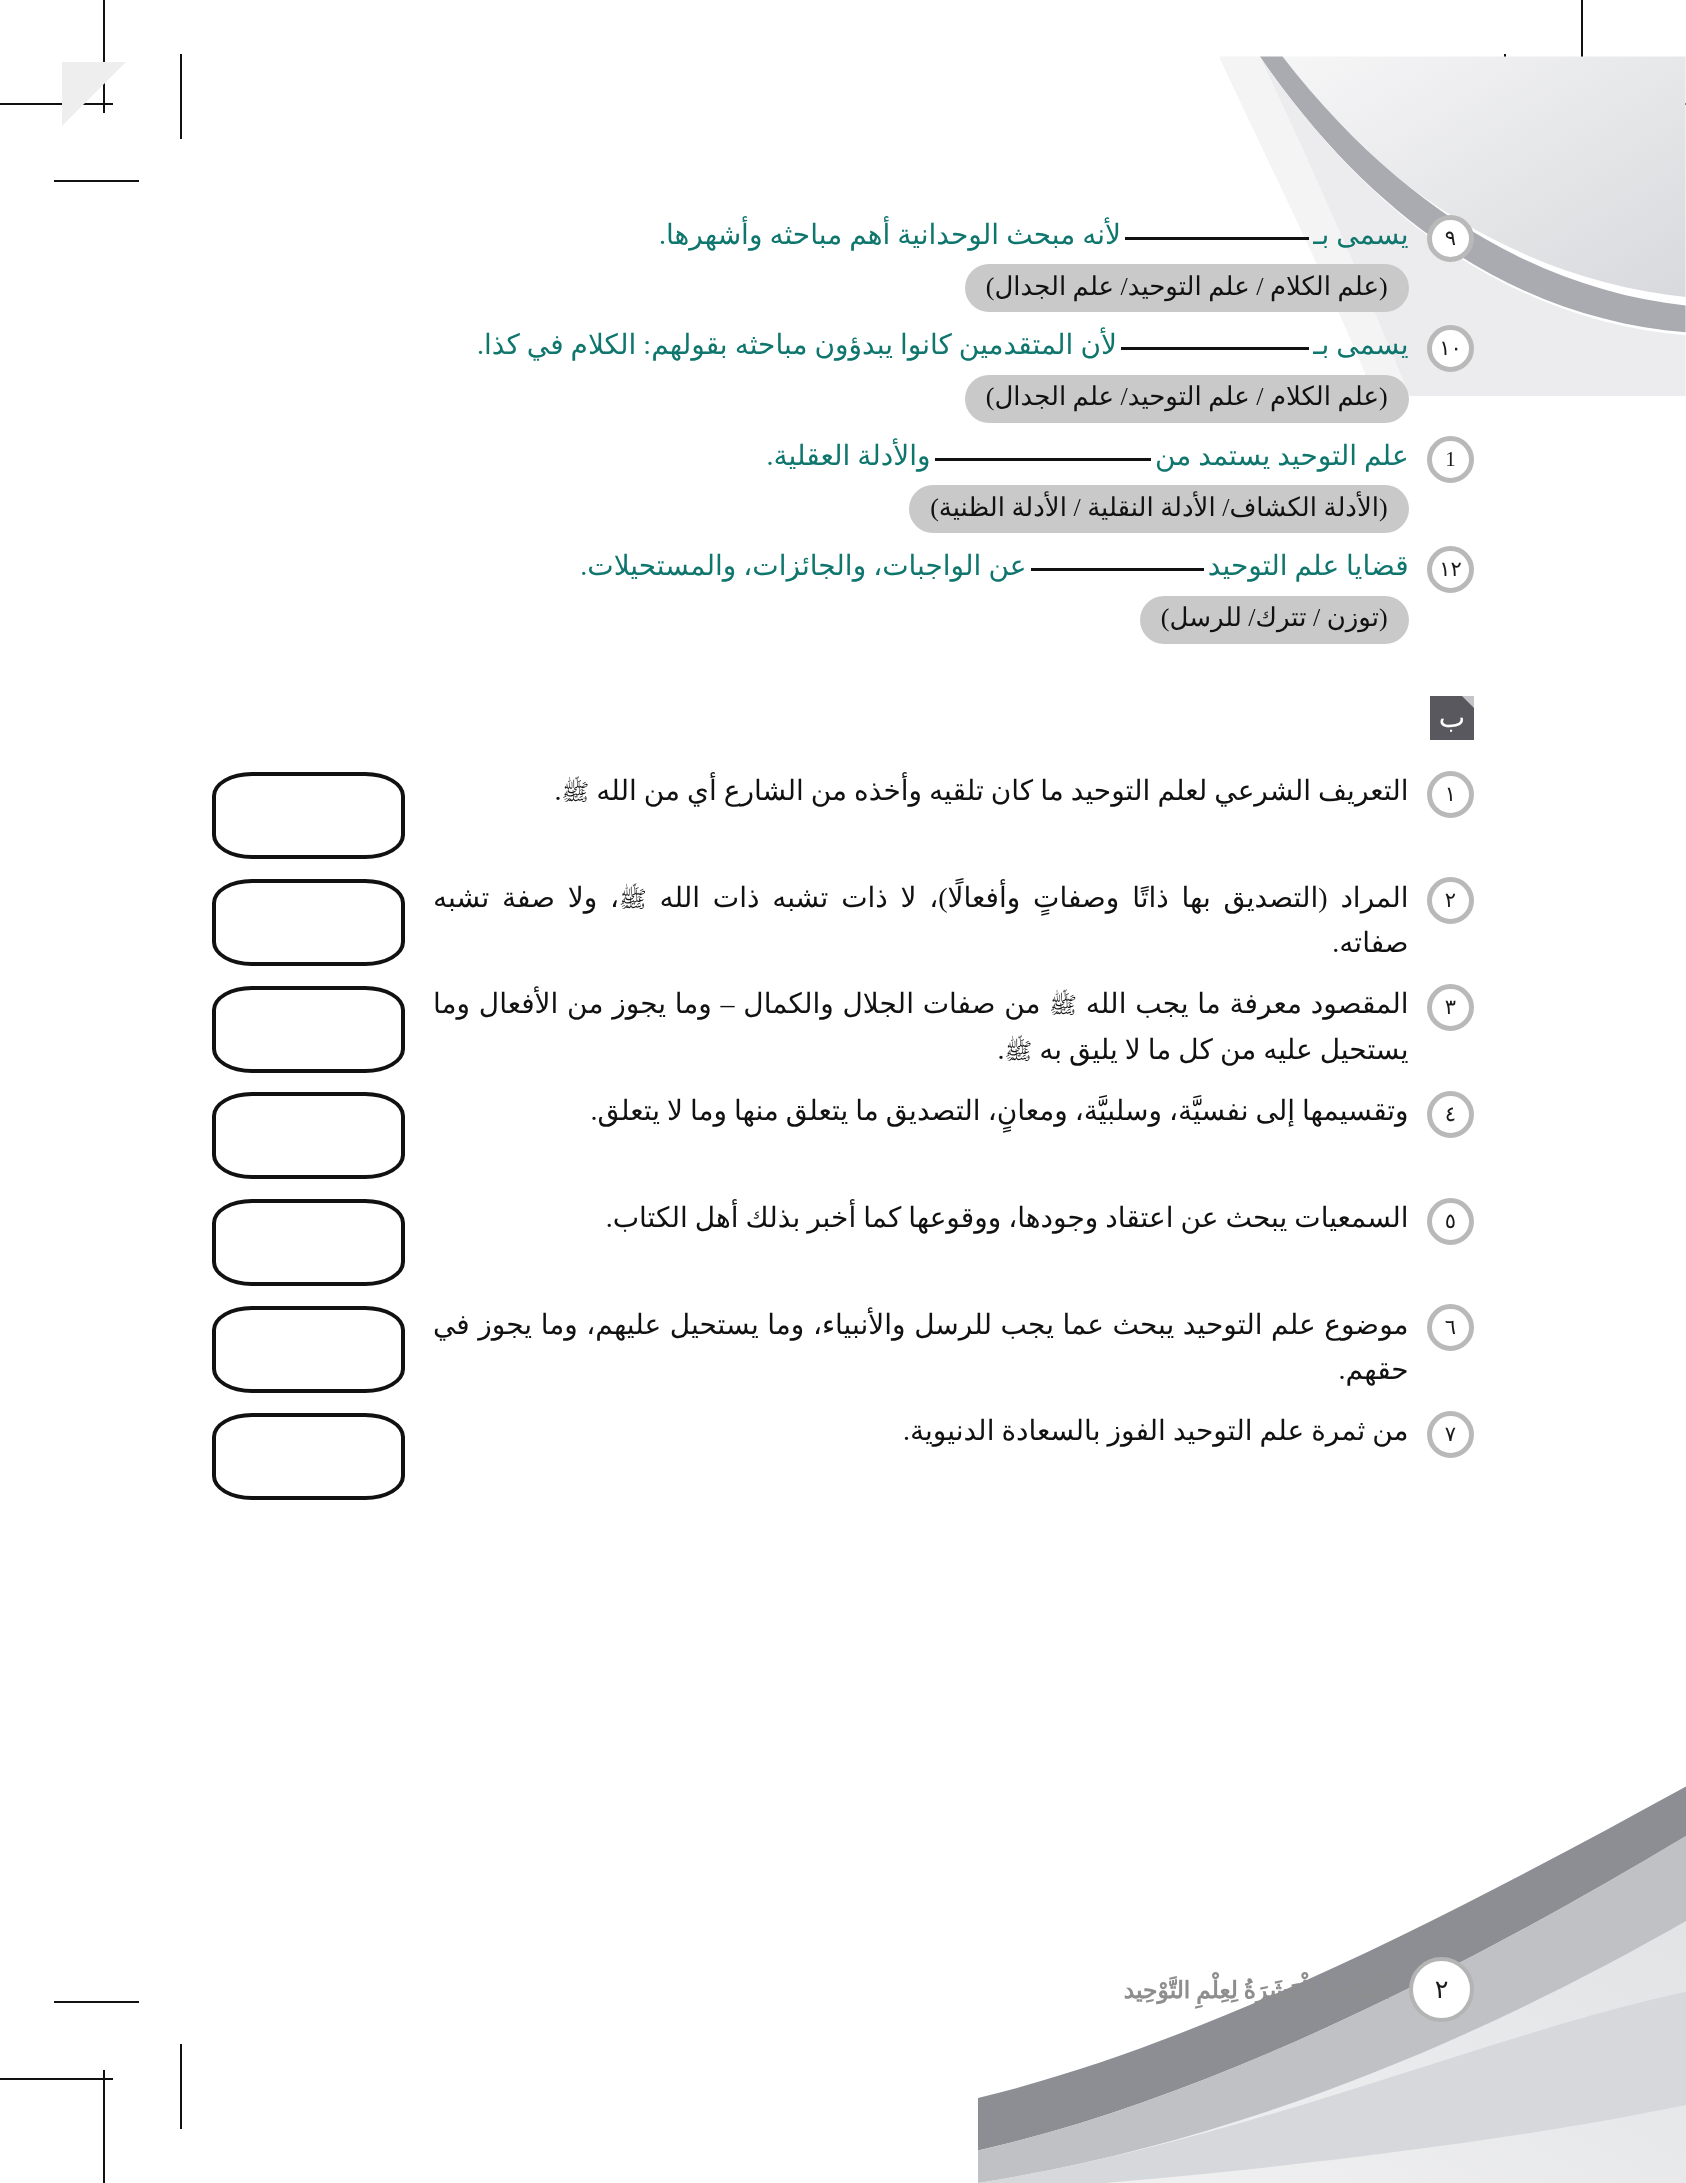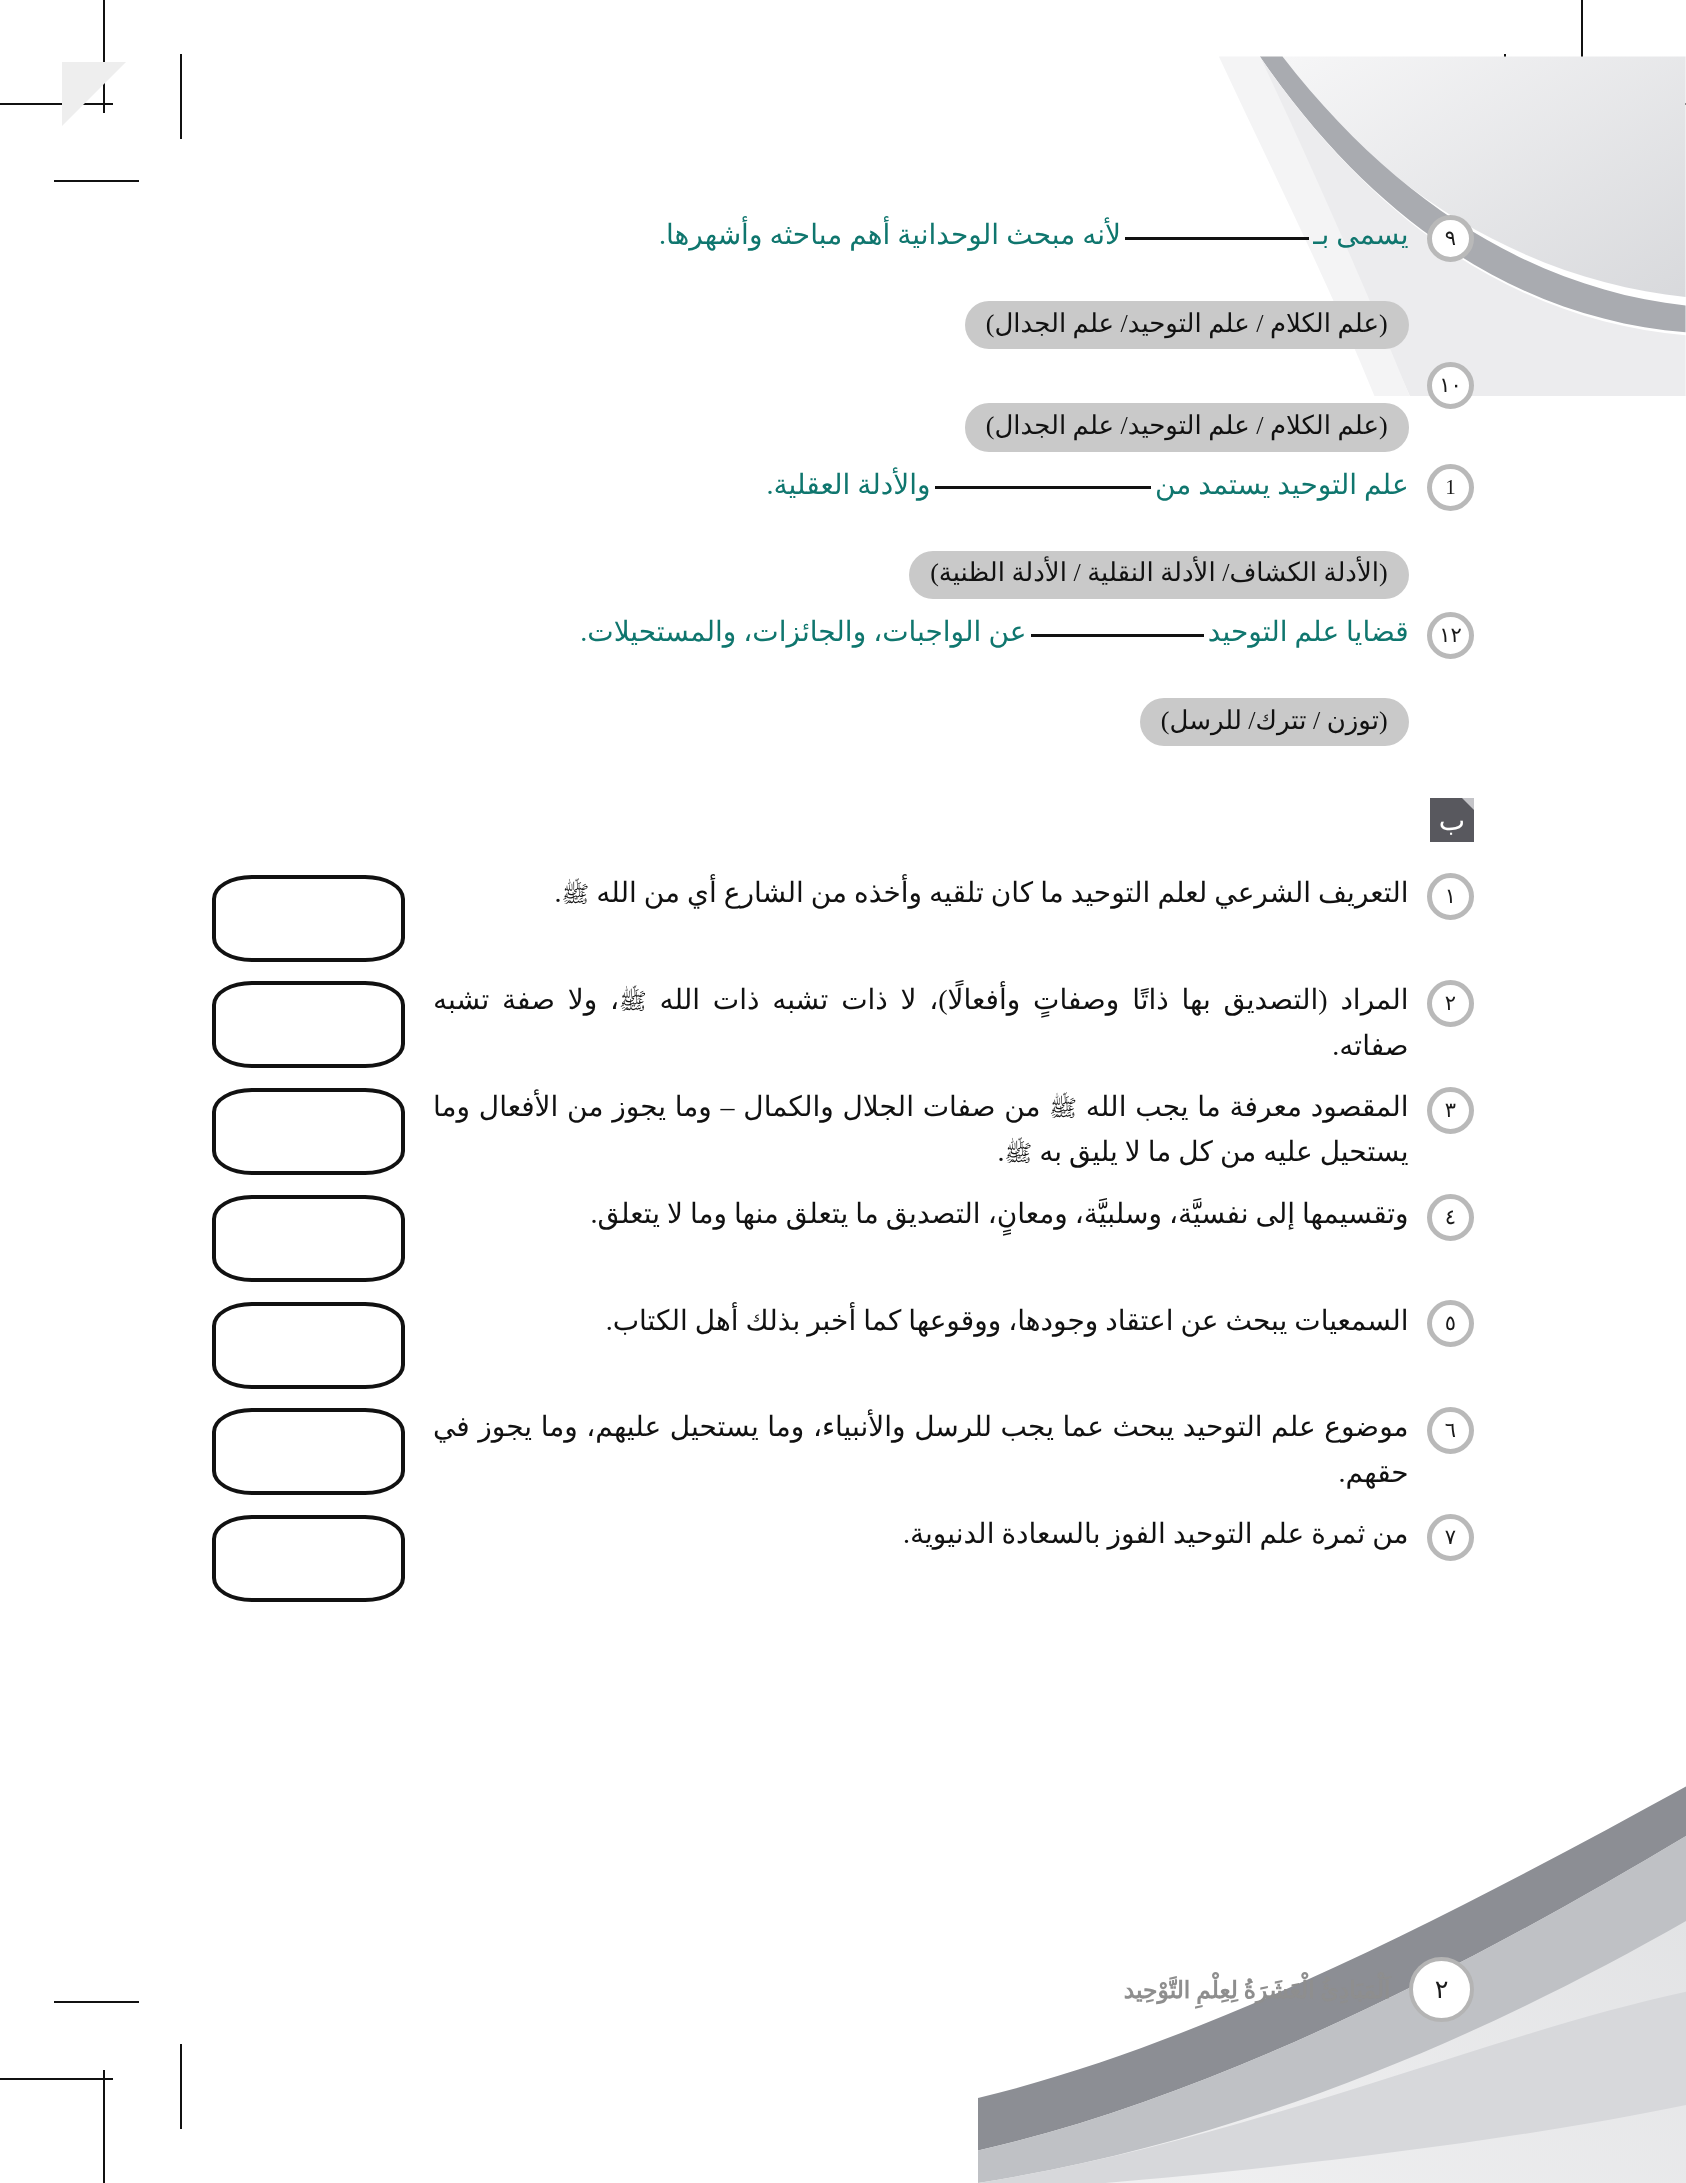--- a/index.html
+++ b/index.html
@@ -110,21 +110,20 @@
   }
   .hint-pill {
     display: inline-block;
     background: #c9c9c9;
     border-radius: 24px;
     padding: 6.4px 21px 9.2px 21px;
     font-size: 26px;
     line-height: 1.25;
     color: #111111;
     white-space: nowrap;
-    margin-top: 37px;
   }
 
   
   .section {
     display: flex;
     flex-direction: row;
     align-items: flex-start;
     margin-top: 45px;
     margin-bottom: 28px;
   }
@@ -289,20 +288,23 @@
           </div>
           <div class="hint-wrap">
             <span class="hint-pill">(علم الكلام / علم التوحيد/ علم الجدال)</span>
           </div>
         </div>
       </div>
 
       <div class="q-row">
         <div class="num-badge">١٠</div>
         <div class="q-body">
+          <div class="q-text">
+            <span>يسمى بـ</span><span class="blank w2"></span><span>لأن المتقدمين كانوا يبدؤون مباحثه بقولهم: الكلام في كذا.</span>
+          </div>
           <div class="hint-wrap">
             <span class="hint-pill">(علم الكلام / علم التوحيد/ علم الجدال)</span>
           </div>
         </div>
       </div>
 
       <div class="q-row">
         <div class="num-badge">1</div>
         <div class="q-body">
           <div class="q-text">

